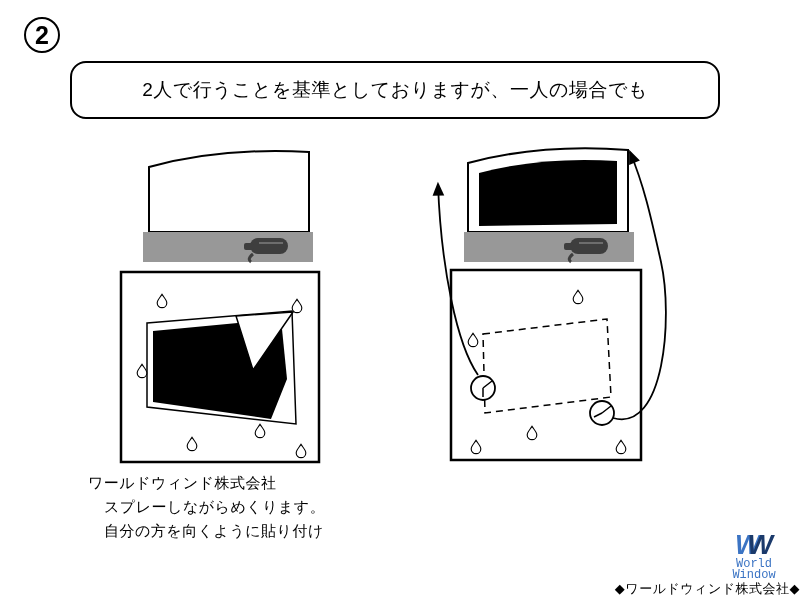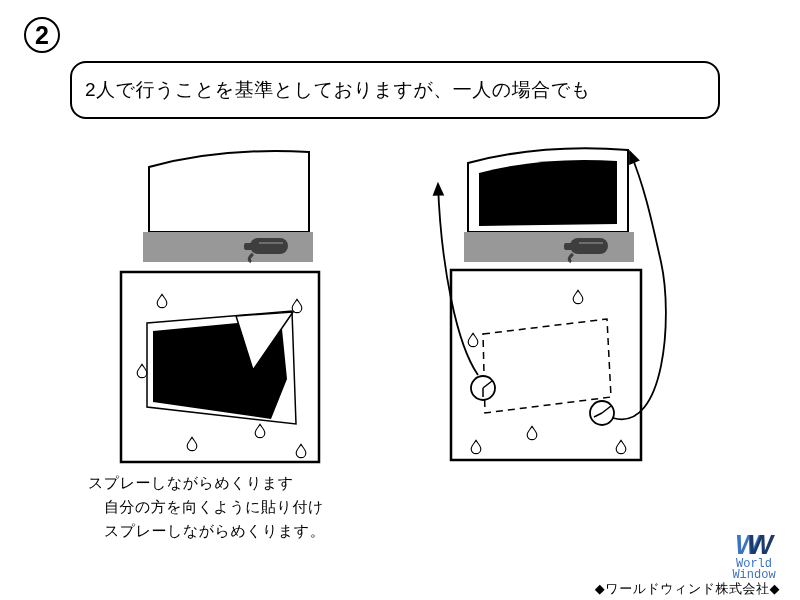--- a/index.html
+++ b/index.html
@@ -11,34 +11,34 @@
   .step-circle {
     position:absolute; left:24px; top:17px; width:36px; height:36px;
     border:2.5px solid #000; border-radius:50%;
     display:flex; align-items:center; justify-content:center;
     font-size:25px; font-weight:bold; line-height:1;
   }
   .bubble {
     position:absolute; left:70px; top:61px; width:650px; height:58px;
     border:2.5px solid #000; border-radius:16px;
     padding:15px 13px; font-size:19px; line-height:24px; letter-spacing:0.5px;
-    display:flex; flex-direction:column; justify-content:center;
+    display:flex; flex-direction:row; justify-content:center;
     background:#fff;
   }
   .caption { position:absolute; font-size:15px; line-height:24px; letter-spacing:0.5px; }
   #caption-left { left:88px; top:471px; }
   #caption-right { left:418px; top:483px; }
   .caption .indent { padding-left:16px; }
 
   .logo { position:absolute; left:716px; top:532px; width:76px; text-align:center; }
   .logo .ws { font-weight:bold; font-style:italic; font-size:27px; line-height:27px; white-space:nowrap;text-align:center; }
   .logo .w1 { color:#3b74c4; }
   .logo .w2 { color:#1b3a6b; margin-left:-13px; }
   .logo .sub { font-size:12px; color:#3b74c4; line-height:11px;font-family:Liberation Mono, monospace; }
-  .company { position:absolute; top:580px; right:20px; font-size:13px; letter-spacing:0.5px; }
+  .company { position:absolute; top:580px; right:0; font-size:13px; letter-spacing:0.5px; }
 </style>
 </head>
 <body>
 
 <div id="screen">
 
   <svg id="art" width="800" height="600" viewBox="0 0 800 600" aria-hidden="true">
     <defs>
       <marker id="arrowhead" viewBox="0 0 12 12" refX="10" refY="6" markerWidth="15" markerHeight="14" markerUnits="userSpaceOnUse" orient="auto">
         <path d="M0,1 L12,6 L0,11 Z" fill="#000"></path>
@@ -109,23 +109,23 @@
 
   <div class="step-circle">
     <span>2</span>
   </div>
 
   <div class="bubble">
     <div>2人で行うことを基準としておりますが、一人の場合でも</div>
   </div>
 
   <div id="caption-left" class="caption">
-    <div>スプレーしながらめくります</div>
+    <div>ワールドウィンド株式会社</div>
+    <div class="indent">スプレーしながらめくります。</div>
     <div class="indent">自分の方を向くように貼り付け</div>
-    <div class="indent">スプレーしながらめくります。</div>
   </div>
 
   <div id="caption-right" class="caption">
   </div>
 
   <div class="logo">
     <div class="ws">
       <span class="w1">W</span><span class="w2">W</span>
     </div>
     <div class="sub">World Window</div>

